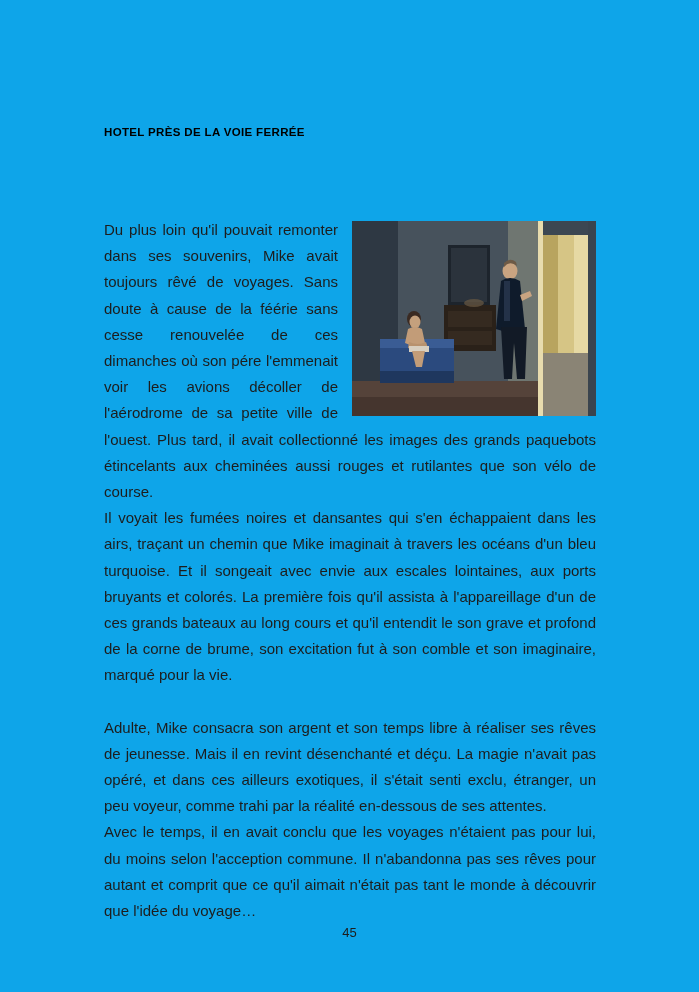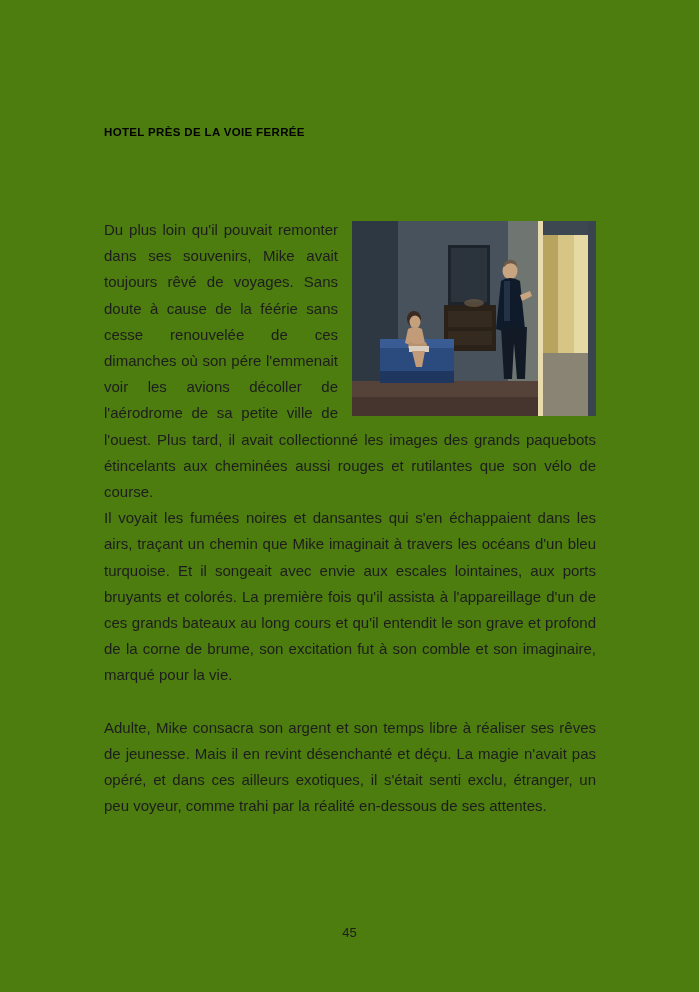--- a/index.html
+++ b/index.html
@@ -13,21 +13,21 @@
     font-family: "Liberation Sans", sans-serif;
     color: #1a1a1a;
     position: relative;
     overflow: hidden;
   }
   .page {
     position: absolute;
     left: 0; top: 0;
     width: 699px;
     height: 992px;
-    background: #4d7c0f;
+    background: #0ea5e9;
   }
   .content {
     position: absolute;
     left: 104px;
     top: 126px;
     width: 492px;
   }
   .doc-title {
     font-size: 11.5px;
     font-weight: bold;
@@ -136,18 +136,19 @@
           <rect x="186" y="0" width="5" height="195" fill="#e8dcae"></rect>
 
           <ellipse cx="122" cy="82" rx="10" ry="4" fill="#6b5a43" opacity="0.7"></ellipse>
         </svg>
       </div>
 
       <p class="para">Du plus loin qu'il pouvait remonter dans ses souvenirs, Mike avait toujours rêvé de voyages. Sans doute à cause de la féérie sans cesse renouvelée de ces dimanches où son pére l'emmenait voir les avions décoller de l'aérodrome de sa petite ville de l'ouest. Plus tard, il avait collectionné les images des grands paquebots étincelants aux cheminées aussi rouges et rutilantes que son vélo de course.</p>
       <p class="para">Il voyait les fumées noires et dansantes qui s'en échappaient dans les airs, traçant un chemin que Mike imaginait à travers les océans d'un bleu turquoise. Et il songeait avec envie aux escales lointaines, aux ports bruyants et colorés. La première fois qu'il assista à l'appareillage d'un de ces grands bateaux au long cours et qu'il entendit le son grave et profond de la corne de brume, son excitation fut à son comble et son imaginaire, marqué pour la vie.</p>
       <div class="gap"></div>
       <p class="para">Adulte, Mike consacra son argent et son temps libre à réaliser ses rêves de jeunesse. Mais il en revint désenchanté et déçu. La magie n'avait pas opéré, et dans ces ailleurs exotiques, il s'était senti exclu, étranger, un peu voyeur, comme trahi par la réalité en-dessous de ses attentes.</p>
+      <p class="para">Avec le temps, il en avait conclu que les voyages n'étaient pas pour lui, du moins selon l'acception commune. Il n'abandonna pas ses rêves pour autant et comprit que ce qu'il aimait n'était pas tant le monde à découvrir que l'idée du voyage…</p>
       <div class="clear"></div>
     </div>
   </div>
 
   <div class="page-number">45</div>
 </div>
 
 </body></html>

